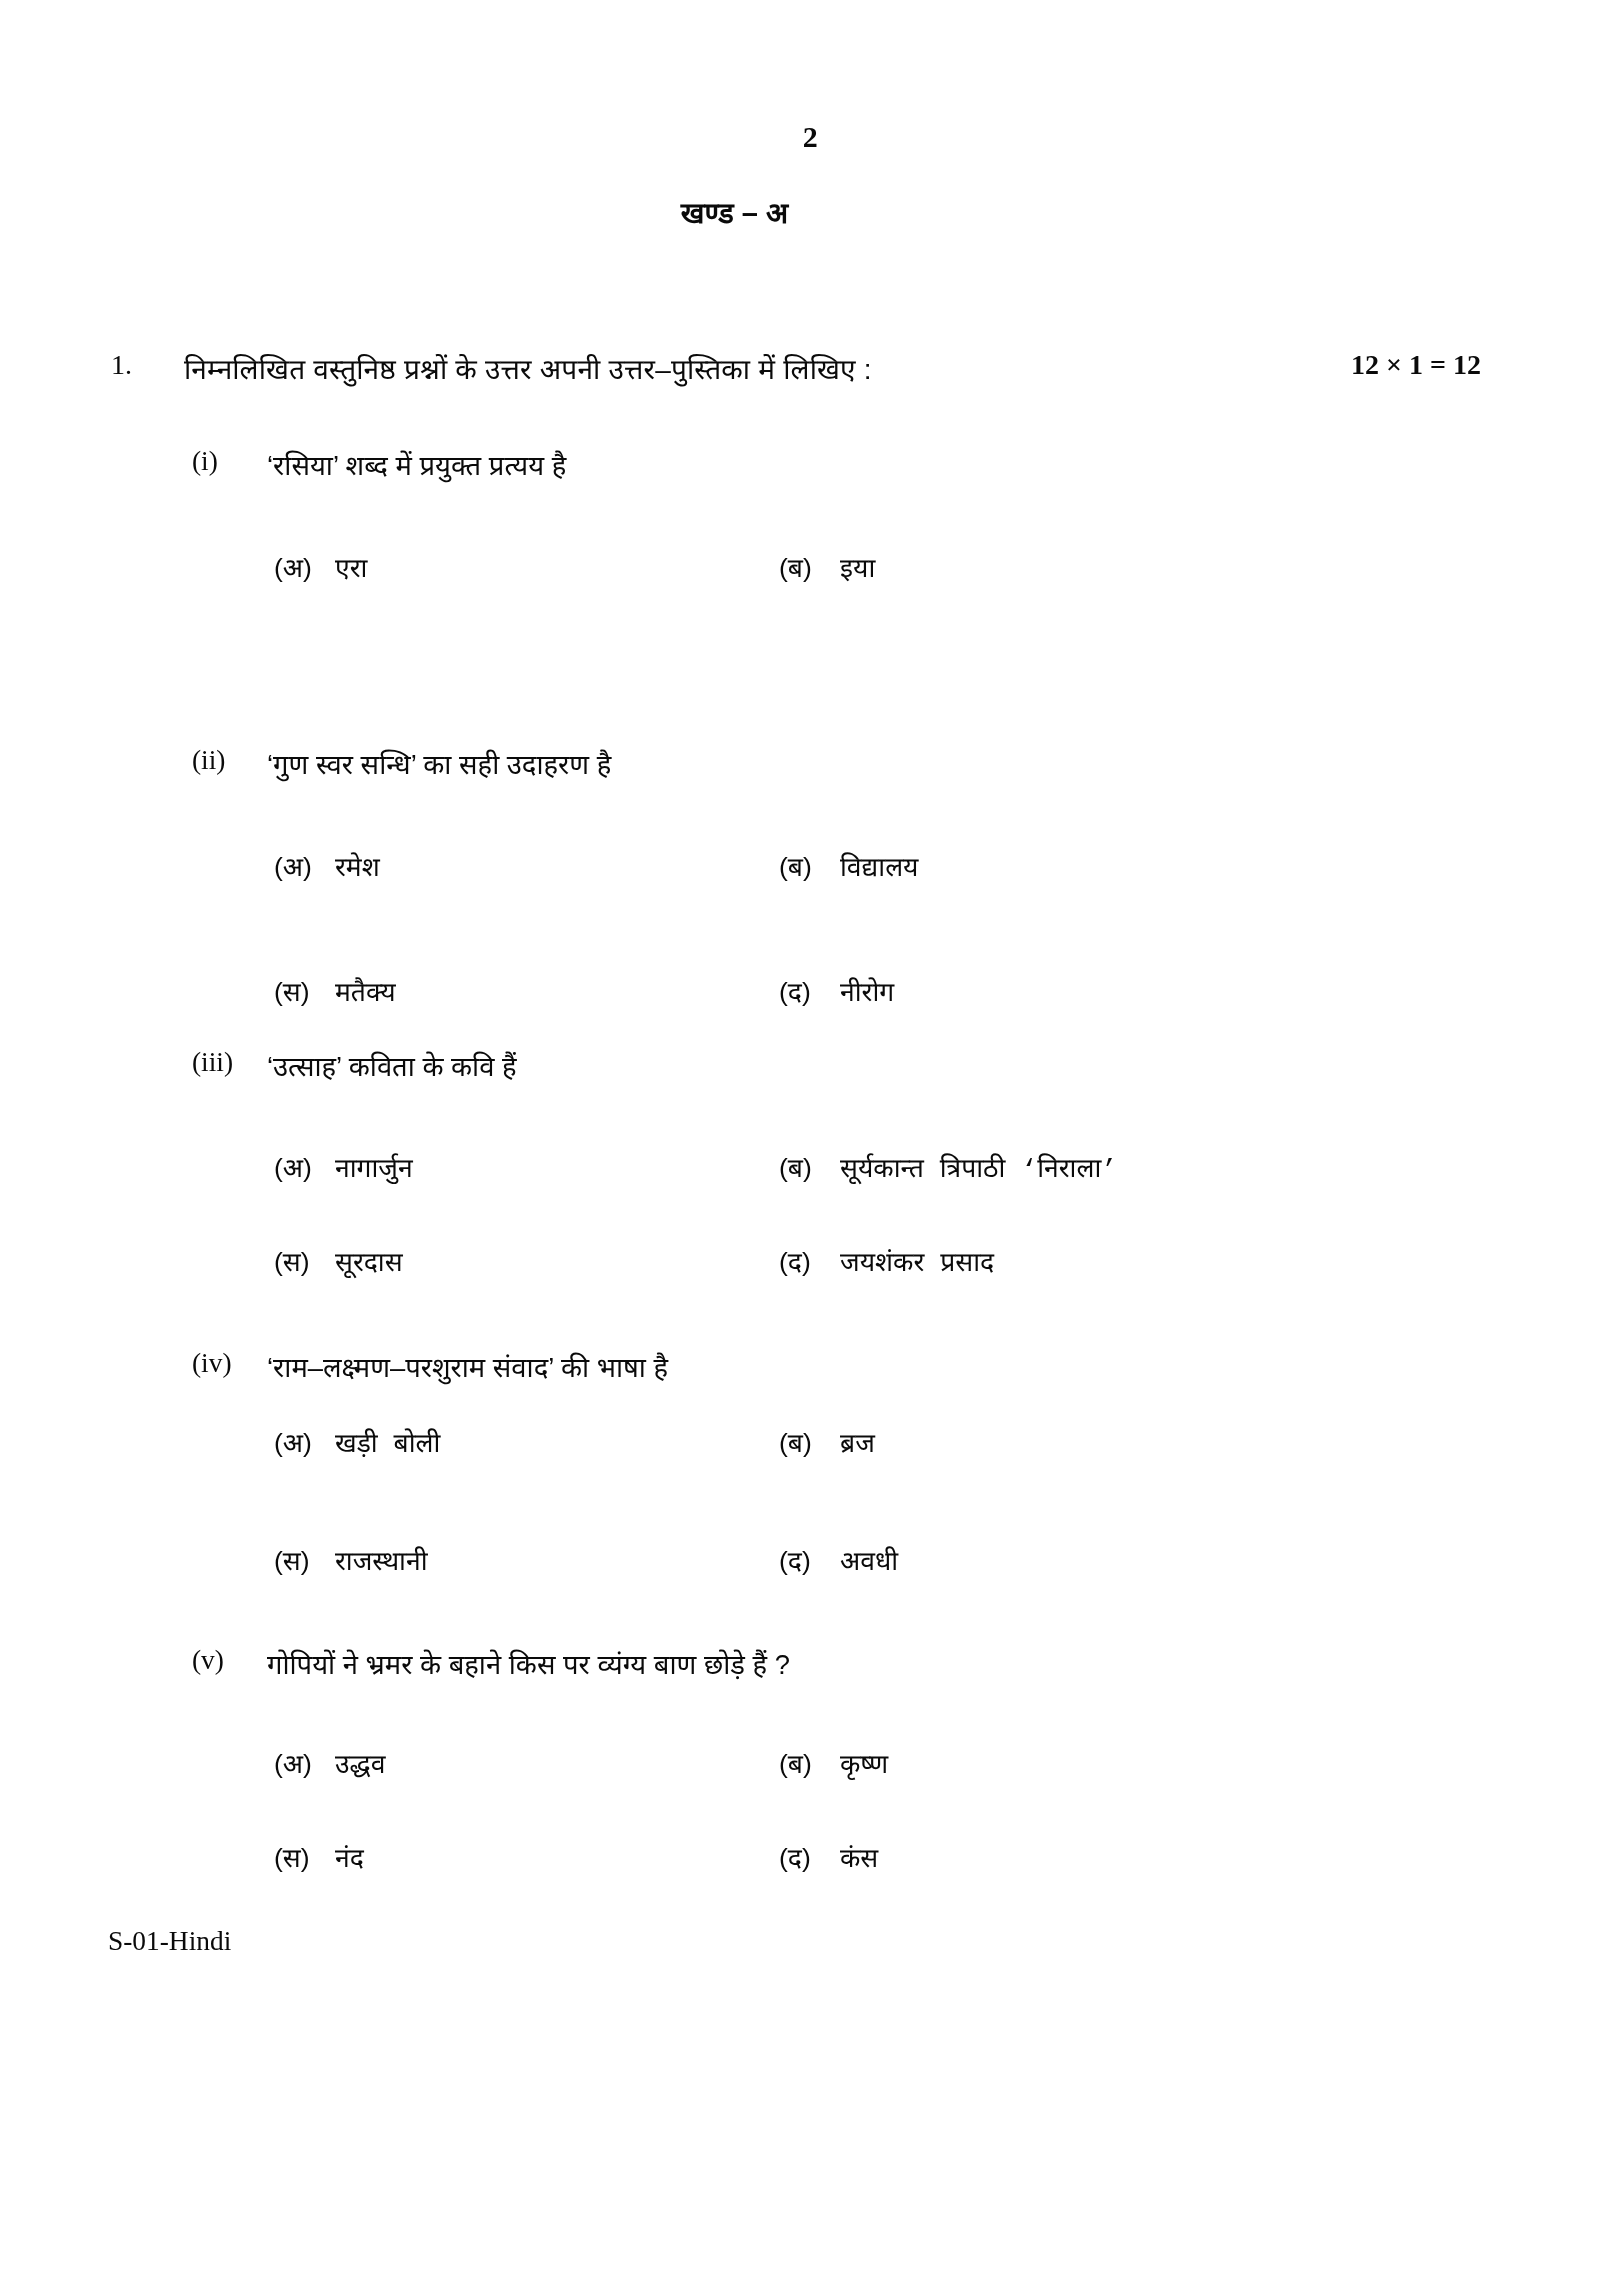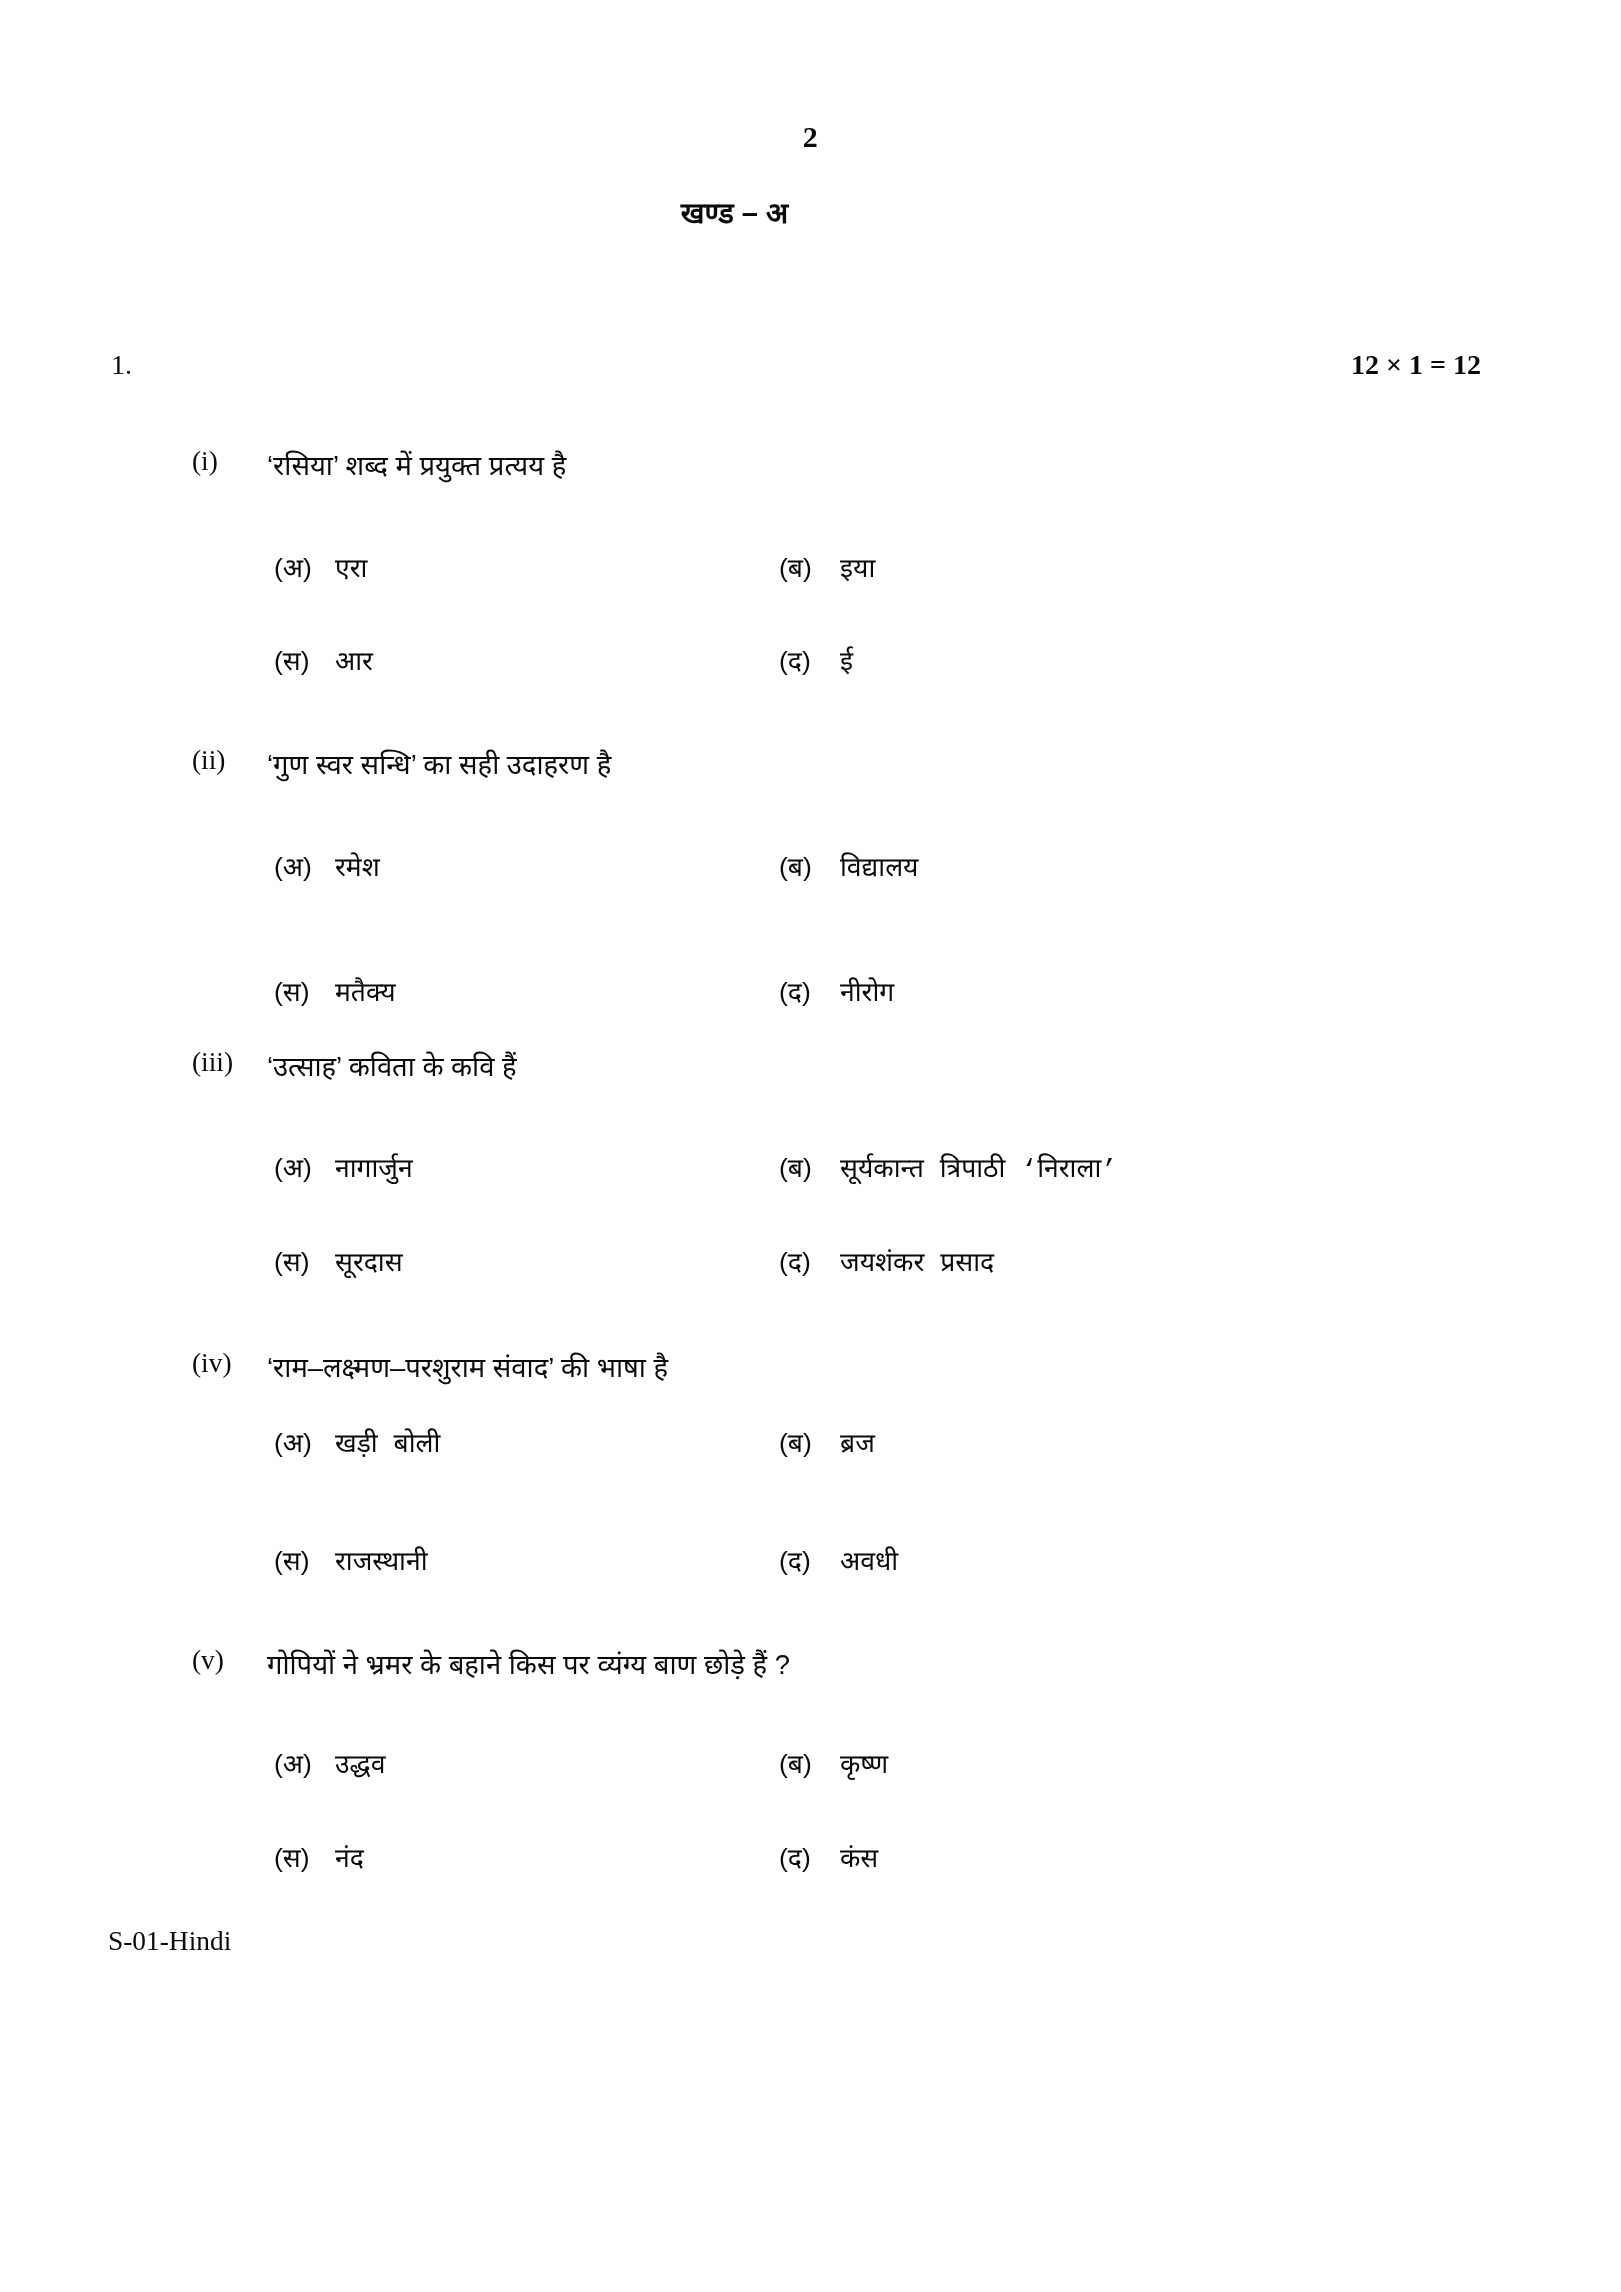--- a/index.html
+++ b/index.html
@@ -135,43 +135,36 @@
 <body>
 
 <div class="page">
 
   <div class="page-number">2</div>
 
   <div class="section-heading">खण्ड – अ</div>
 
   <div class="q-main">
     <span class="q-main-num">1.</span>
+    <span class="q-main-text">निम्नलिखित वस्तुनिष्ठ प्रश्नों के उत्तर अपनी उत्तर–पुस्तिका में लिखिए :</span>
     <span class="q-main-marks">12 × 1 = 12</span>
   </div>
 
   <div class="sub-question" style="top:446px;">
     <span class="sub-num">(i)</span>
     <span class="sub-text">‘रसिया’ शब्द में प्रयुक्त प्रत्यय है</span>
   </div>
   <div class="opt-row" style="top:549px;">
     <span class="opt opt-a">
       <span class="opt-label">(अ)</span><span class="opt-value">एरा</span>
     </span>
     <span class="opt opt-b">
       <span class="opt-label">(ब)</span><span class="opt-value">इया</span>
     </span>
   </div>
-  <div class="opt-row" style="top:642px;">
-    <span class="opt opt-a">
-      <span class="opt-label">(स)</span><span class="opt-value">आर</span>
-    </span>
-    <span class="opt opt-b">
-      <span class="opt-label">(द)</span><span class="opt-value">ई</span>
-    </span>
-  </div>
 
   <div class="sub-question" style="top:745px;">
     <span class="sub-num">(ii)</span>
     <span class="sub-text">‘गुण स्वर सन्धि’ का सही उदाहरण है</span>
   </div>
   <div class="opt-row" style="top:848px;">
     <span class="opt opt-a">
       <span class="opt-label">(अ)</span><span class="opt-value">रमेश</span>
     </span>
     <span class="opt opt-b">

